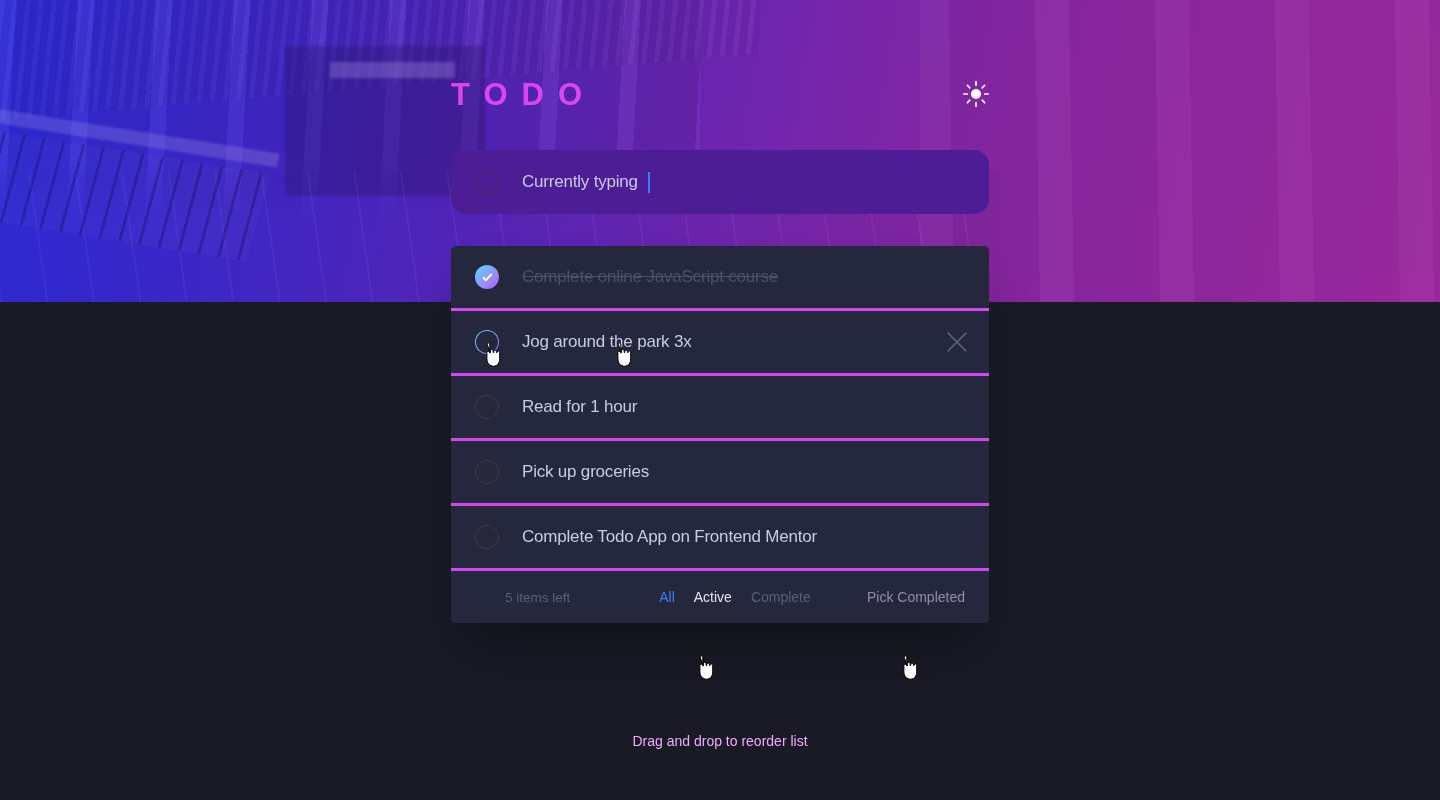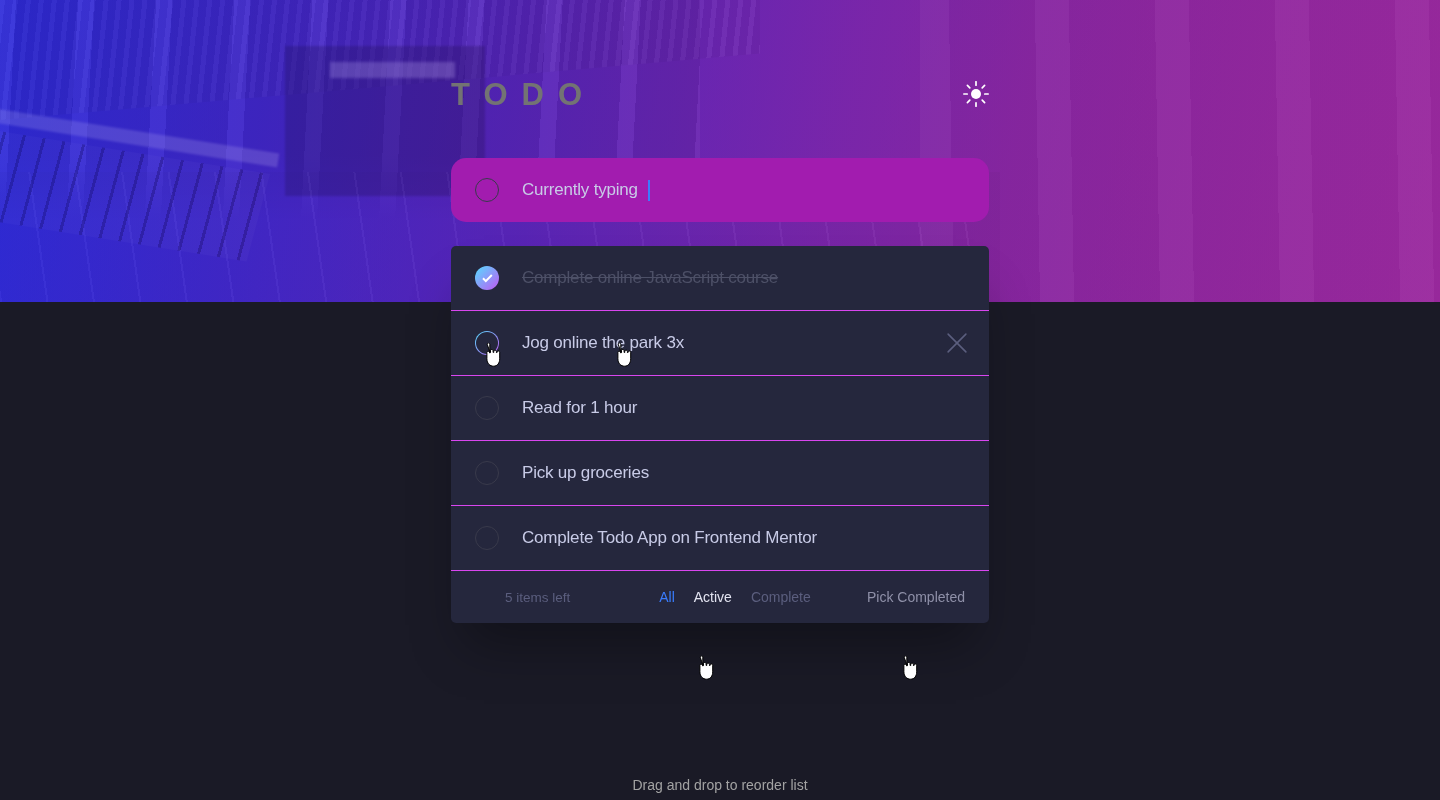--- a/index.html
+++ b/index.html
@@ -89,32 +89,32 @@
       rgba(136,34,160,.48) 70%,
       rgba(152,38,158,.50) 100%);
   }
 
   
   .header {
     position:absolute; top:72px; left:451px; width:538px; height:44px;
     display:flex; align-items:center; justify-content:space-between;
   }
   .title {
-    color:#737373; font-size:31px; font-weight:700;
+    color:#d946ef; font-size:31px; font-weight:700;
     letter-spacing:14px; line-height:1;text-align:center;
   }
   .theme-toggle {
     width:26px; height:26px; position:relative; cursor:pointer;
     background:none; border:none;
   }
 
   
   .new-todo {
-    position:absolute; top:158px; left:451px; width:538px; height:64px;
-    background:#a21caf; border-radius:15px;
+    position:absolute; top:150px; left:451px; width:538px; height:64px;
+    background:#4c1d95; border-radius:15px;
     display:flex; align-items:center; padding:0 24px;
   }
   .circle {
     width:24px; height:24px; border-radius:50%;
     border:1px solid #393a4b; flex:none;
   }
   .new-input {
     margin-left:23px; display:flex; align-items:center;
     font-size:17px; color:#c8cbe7; letter-spacing:-.2px;
   }
@@ -123,21 +123,21 @@
     background:#3a7cfd; margin-left:10px;
   }
 
   .list-card {
     position:absolute; top:246px; left:451px; width:538px;
     background:#25273d; border-radius:5px; overflow:hidden;
     box-shadow:0 35px 50px -15px rgba(0,0,0,.35);
   }
   .todo-row {
     position:relative; height:65px; display:flex; align-items:center;
-    padding:8px 24px; border-bottom:1px solid #d946ef;
+    padding:8px 24px; border-bottom:3px solid #d946ef;
   }
   .todo-row .circle { cursor:pointer; }
   .todo-row.hovered .circle {
     border:1px solid transparent;
     background:linear-gradient(#25273d,#25273d) padding-box,
                linear-gradient(135deg,#55ddff,#c058f3) border-box;
   }
   .check {
     width:24px; height:24px; border-radius:50%; flex:none;
     background:linear-gradient(135deg,#55ddff 0%,#c058f3 100%);
@@ -163,21 +163,21 @@
     position:absolute; left:50%; transform:translateX(-50%);
     display:flex; gap:19px; font-weight:400; font-size:14px;
   }
   .filters span { cursor:pointer; color:#5b5e7e; }
   .filters span.active { color:#3a7cfd; }
   .filters span.hovered { color:#e3e4f1; }
   .clear { margin-left:auto; cursor:pointer; color:#8f90a8; font-size:14px; }
 
   .hint {
     position:absolute; top:733px; left:0; width:1440px; text-align:center;
-    font-size:14px; color:#a3a3a3;margin-top:44px;
+    font-size:14px; color:#f0abfc;
   }
 
   
   .cursor { position:absolute; width:18px; height:24px; pointer-events:none; }
 </style>
 </head>
 <body>
 
 <div id="app">
 
@@ -230,21 +230,21 @@
       <div class="check">
         <svg viewBox="0 0 11 9">
           <path fill="none" stroke="#fff" stroke-width="2" d="M1 4.3l2.8 2.8L9.8 1"></path>
         </svg>
       </div>
       <div class="todo-text">Complete online JavaScript course</div>
     </div>
 
     <div class="todo-row hovered">
       <div class="circle"></div>
-      <div class="todo-text">Jog online the park 3x</div>
+      <div class="todo-text">Jog around the park 3x</div>
       <svg class="del" viewBox="0 0 18 18">
         <g stroke="#5b5e7e" stroke-width="1.4" stroke-linecap="round">
           <line x1="1" y1="1" x2="17" y2="17"></line>
           <line x1="17" y1="1" x2="1" y2="17"></line>
         </g>
       </svg>
     </div>
 
 
     <div class="todo-row">

